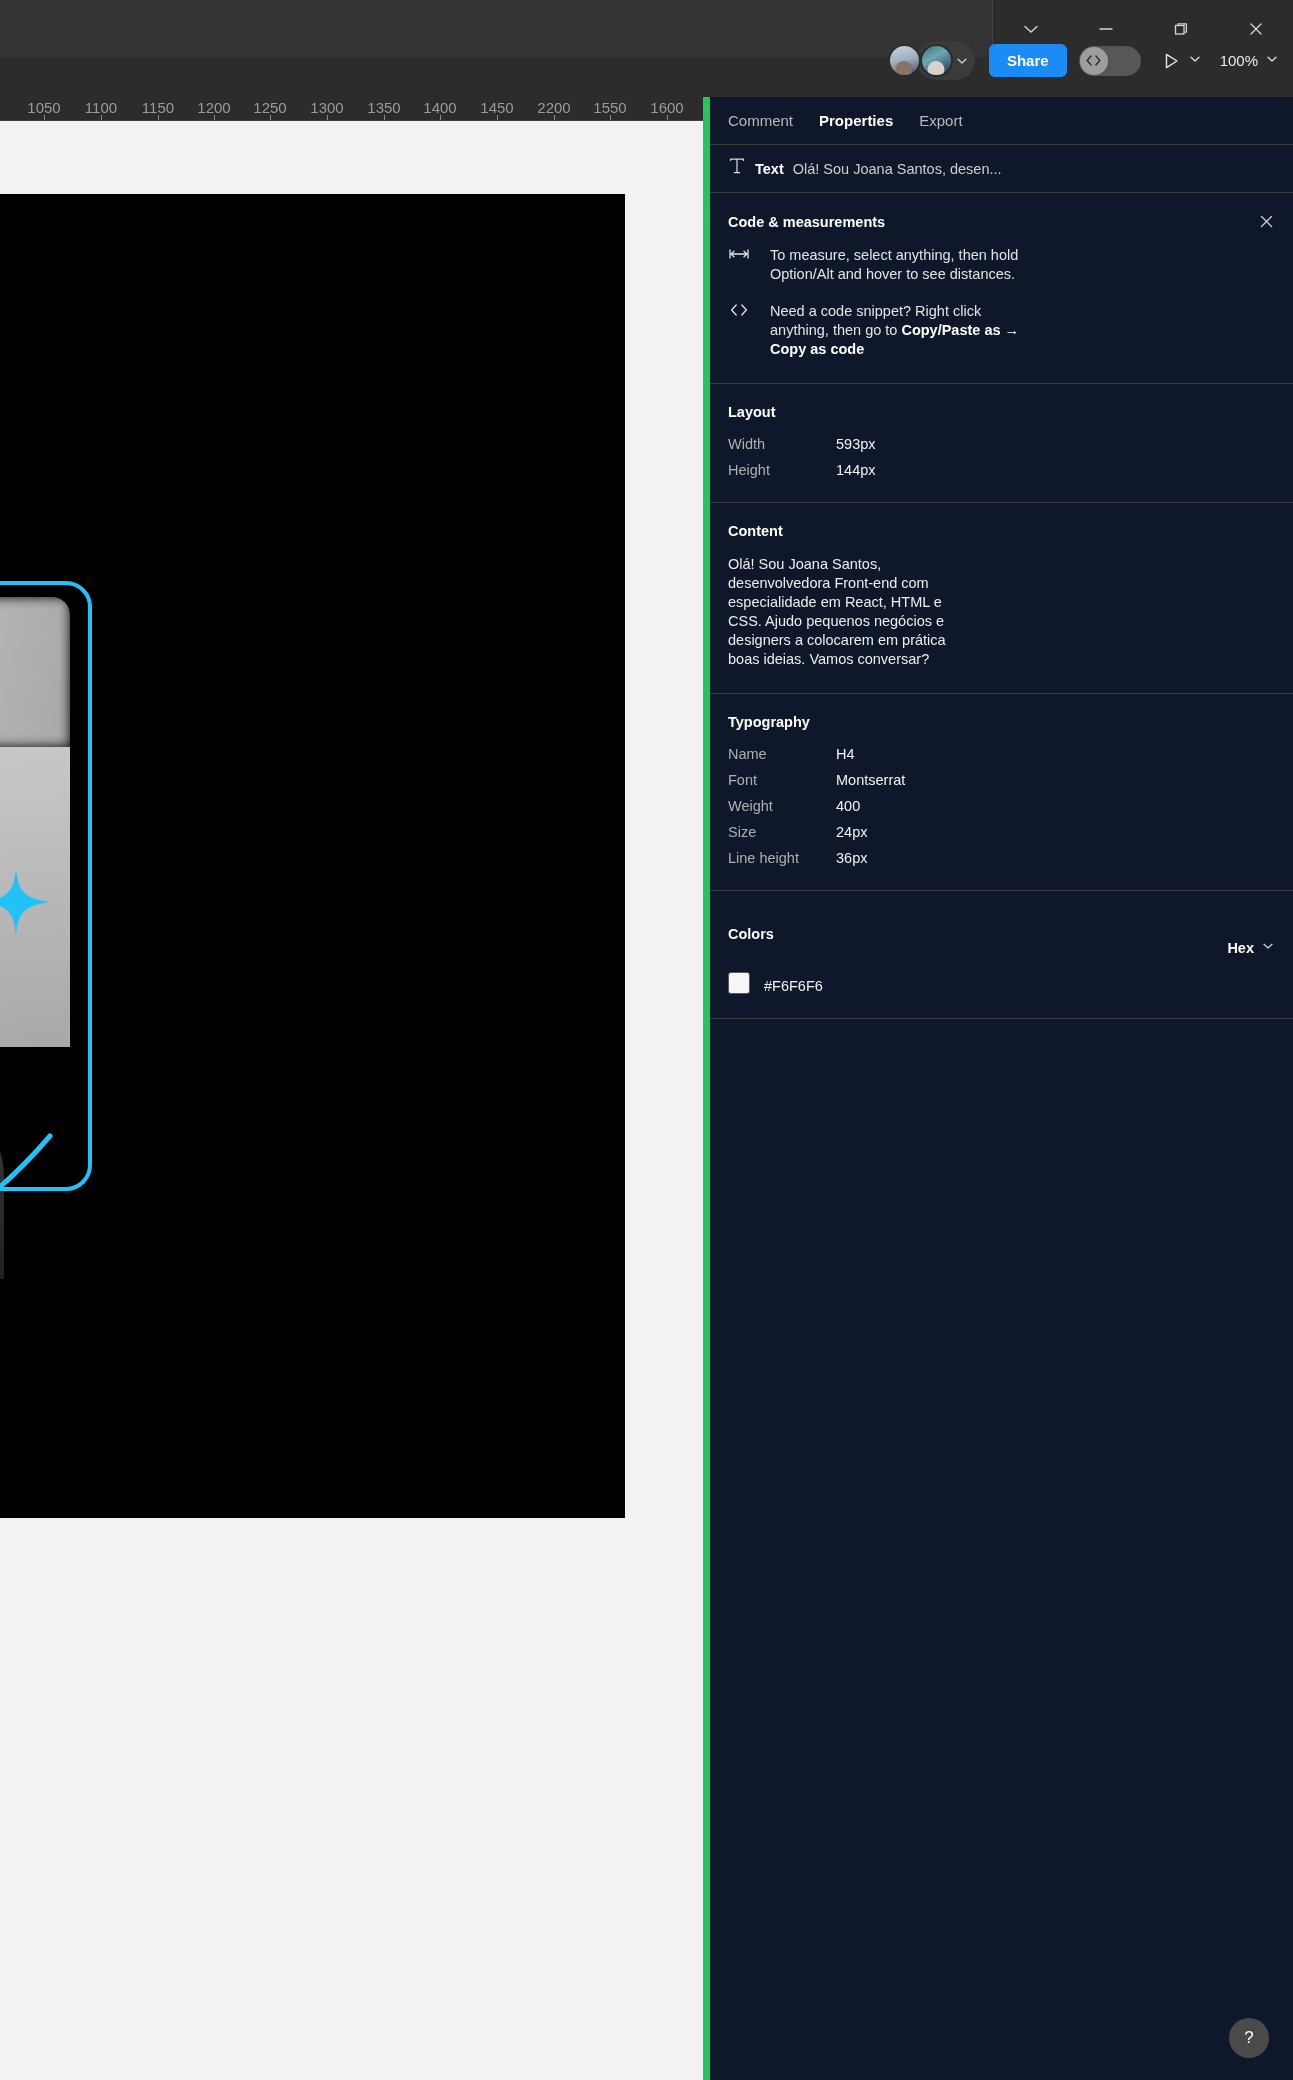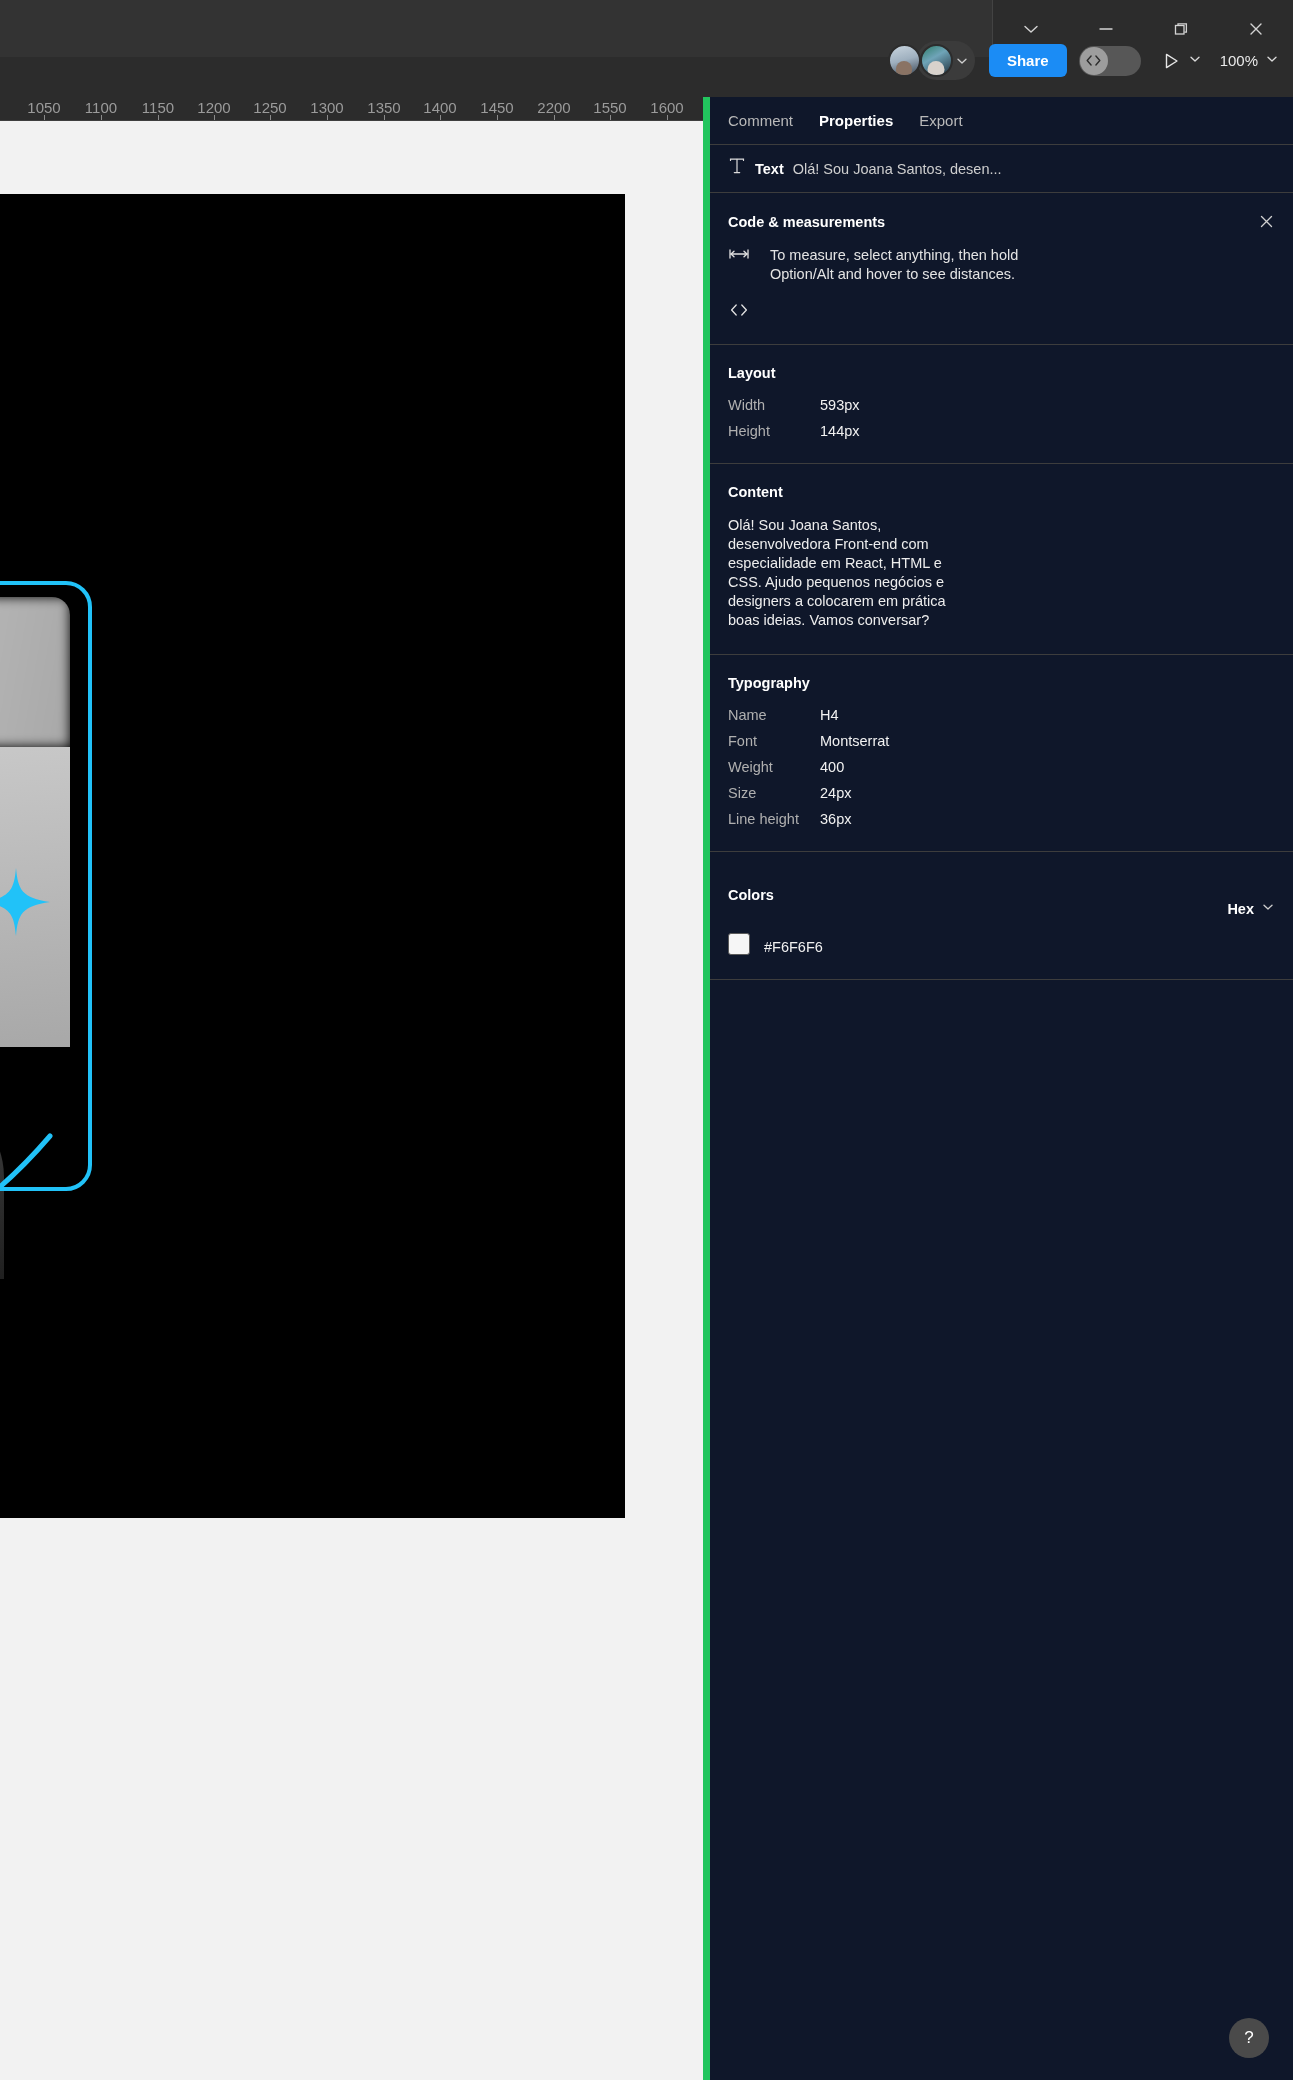--- a/index.html
+++ b/index.html
@@ -211,21 +211,21 @@
     flex: 0 0 22px; color: #e2e2e2; font-size: 14px;
     padding-top: 1px; text-align: center;
     font-family: "Liberation Sans", sans-serif;
   }
   .tip-text {
     font-size: 14.5px; line-height: 19px; color: #e4e4e4;
     max-width: 258px;
   }
   .tip-text b { font-weight: 700; color: #ffffff; }
 
-  .kv { display: flex; align-items: center; margin-bottom: 10px; }
+  .kv { display: flex; align-items: center; margin-bottom: 10px; gap: 16px; }
   .kv:last-child { margin-bottom: 0; }
   .kv .k { width: 92px; font-size: 14.5px; color: #b0b0b0; }
   .kv .v { font-size: 14.5px; color: #f2f2f2; }
 
   .content-text {
     font-size: 14.5px; line-height: 19px; color: #ededed;
     max-width: 246px;
   }
   .hex-select {
     display:flex; align-items:center; gap:7px;
@@ -423,20 +423,21 @@
         </div>
       </div>
 
       <div class="tip">
         <span class="tip-icon">
           <svg width="20" height="14" viewBox="0 0 20 14" fill="none">
             <path d="M7.2 2 L2.6 7 L7.2 12" stroke="#e2e2e2" stroke-width="1.3" stroke-linecap="round" stroke-linejoin="round" fill="none"></path>
             <path d="M12.8 2 L17.4 7 L12.8 12" stroke="#e2e2e2" stroke-width="1.3" stroke-linecap="round" stroke-linejoin="round" fill="none"></path>
           </svg>
         </span>
+        <div class="tip-text"><span>Need a code snippet? Right click anything, then go to </span><b>Copy/Paste as → Copy as code</b></div>
       </div>
     </div>
 
     <div class="section">
       <div class="section-head">
         <span class="section-title">Layout</span>
       </div>
       <div class="kv">
         <span class="k">Width</span>
         <span class="v">593px</span>

